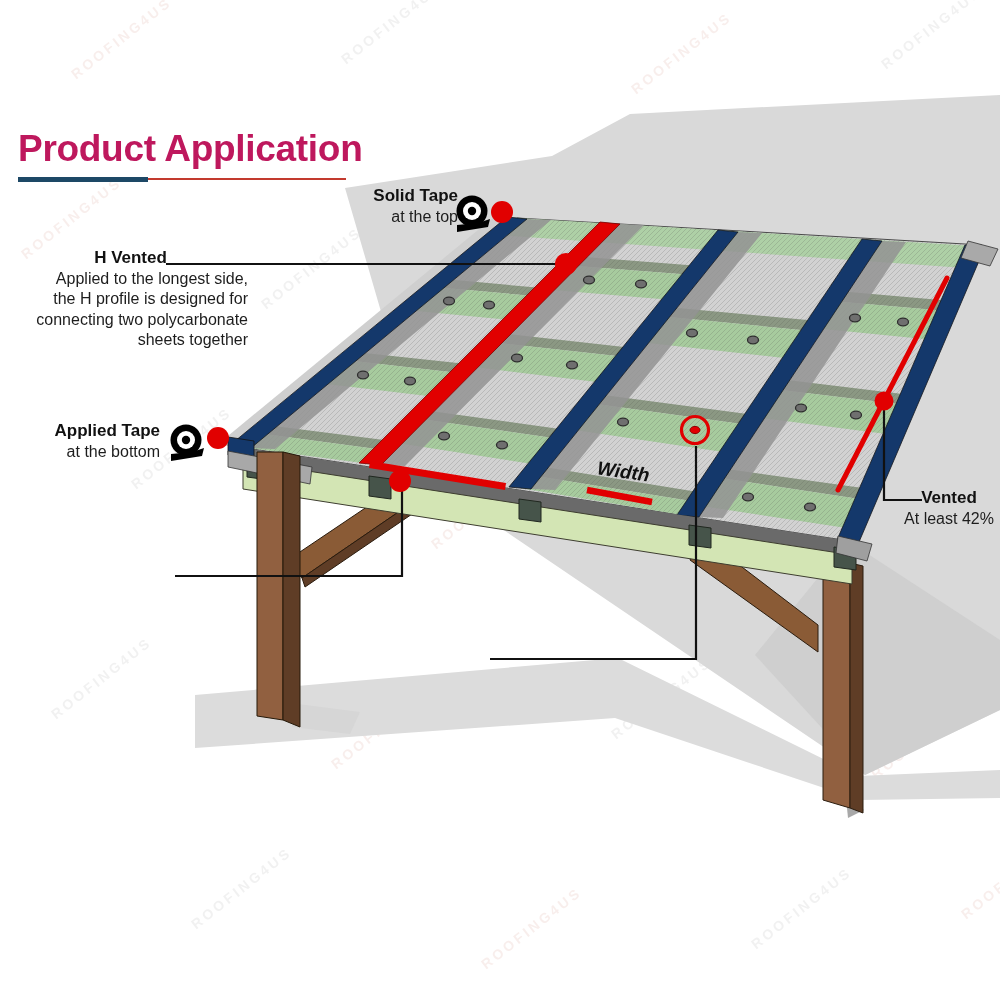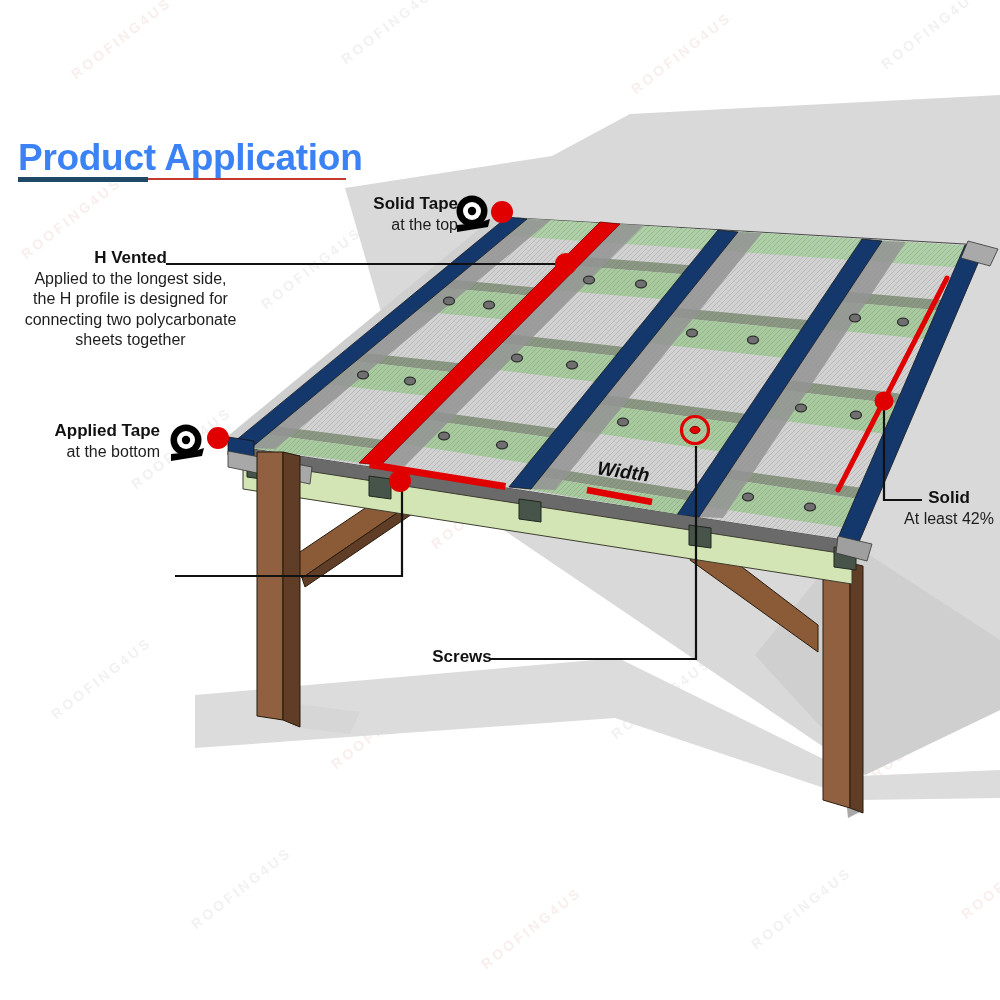--- a/index.html
+++ b/index.html
@@ -10,27 +10,27 @@
   #wm-layer{position:absolute;inset:0;pointer-events:none;}
   .wm{
     position:absolute;font-weight:bold;font-size:14px;letter-spacing:3px;
     transform:rotate(-38deg);white-space:nowrap;
   }
   .wm.pink{color:rgba(200,120,110,0.13);}
   .wm.gray{color:rgba(130,130,130,0.11);}
   #illustration{position:absolute;left:0;top:0;}
   #page-title{
     position:absolute;left:18px;top:128px;font-size:37px;font-weight:bold;
-    letter-spacing:-0.3px;color:#3b82f6;margin-top:9px;
+    letter-spacing:-0.3px;color:#be185d;
   }
   .title-underline-navy{position:absolute;left:18px;top:177px;width:130px;height:5px;background:#1d4866;}
   .title-underline-red{position:absolute;left:148px;top:178px;width:198px;height:2px;background:#c33a2e;}
   .label{position:absolute;line-height:20.5px;font-size:16px;color:#1d1d1d;}
   .label .hd{font-weight:bold;font-size:17px;color:#111;}
-  .label .body{white-space:pre-line;}
+  .label .body{white-space:pre-line;text-align:right;}
   .ta-right{text-align:right;}
   .ta-center{text-align:center;}
   #width-label{
     position:absolute;left:597px;top:461px;font-style:italic;font-weight:bold;
     font-size:19px;transform:rotate(8deg);color:#111;
   }
 </style>
 </head>
 <body>
 
@@ -223,21 +223,21 @@
           <circle r="9" fill="#fff"></circle>
           <circle r="4.2" fill="#000"></circle>
       </g>
     </g>
   </svg>
 
   <div id="page-title">Product Application</div>
   <div class="title-underline-navy"></div>
   <div class="title-underline-red"></div>
 
-  <div class="label ta-right" style="right:542px;top:194px;">
+  <div class="label ta-right" style="right:542px;top:186px;">
     <div class="hd">Solid Tape</div>
     <div>at the top</div>
   </div>
 
   <div class="label ta-center" style="left:13px;top:248px;width:235px;">
     <div class="hd">H Vented</div>
     <div class="body">Applied to the longest side,
 the H profile is designed for
 connecting two polycarbonate
 sheets together</div>
@@ -245,22 +245,21 @@
 
   <div class="label ta-right" style="right:840px;top:421px;">
     <div class="hd" style="white-space:nowrap">Applied Tape</div>
     <div style="white-space:nowrap">at the bottom</div>
   </div>
 
   <div class="label ta-center" style="left:12px;top:563px;width:233px;">
   </div>
 
   <div class="label ta-center" style="left:352px;top:647px;width:220px;">
-    <div class="hd">Screws</div>
   </div>
 
   <div class="label ta-center" style="left:898px;top:488px;width:102px;">
-    <div class="hd">Solid</div>
+    <div class="hd">Vented</div>
     <div>At least 42%</div>
   </div>
 
   <div id="width-label">Width</div>
 </div>
 
 </body></html>

